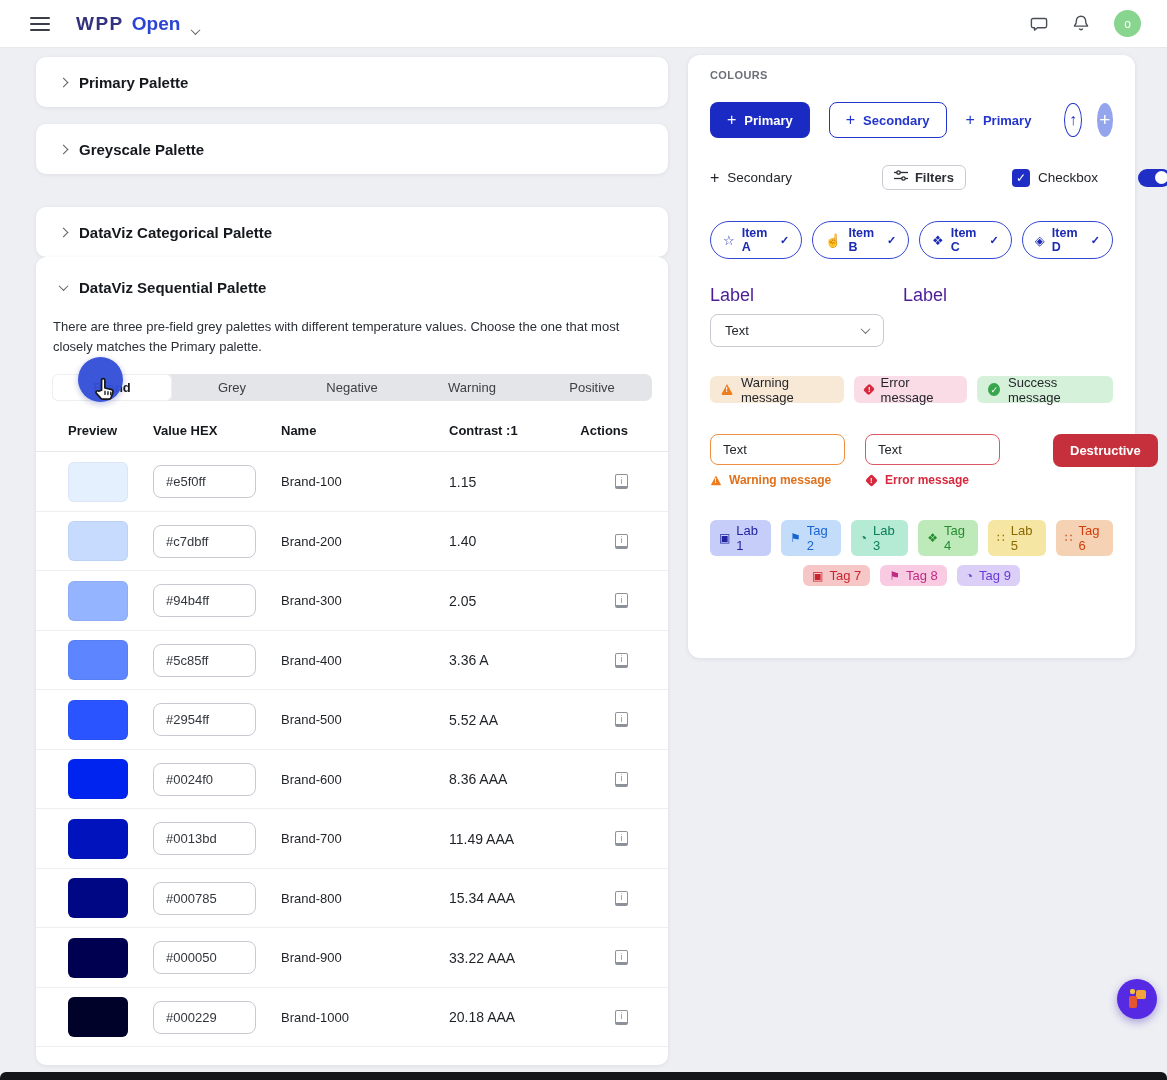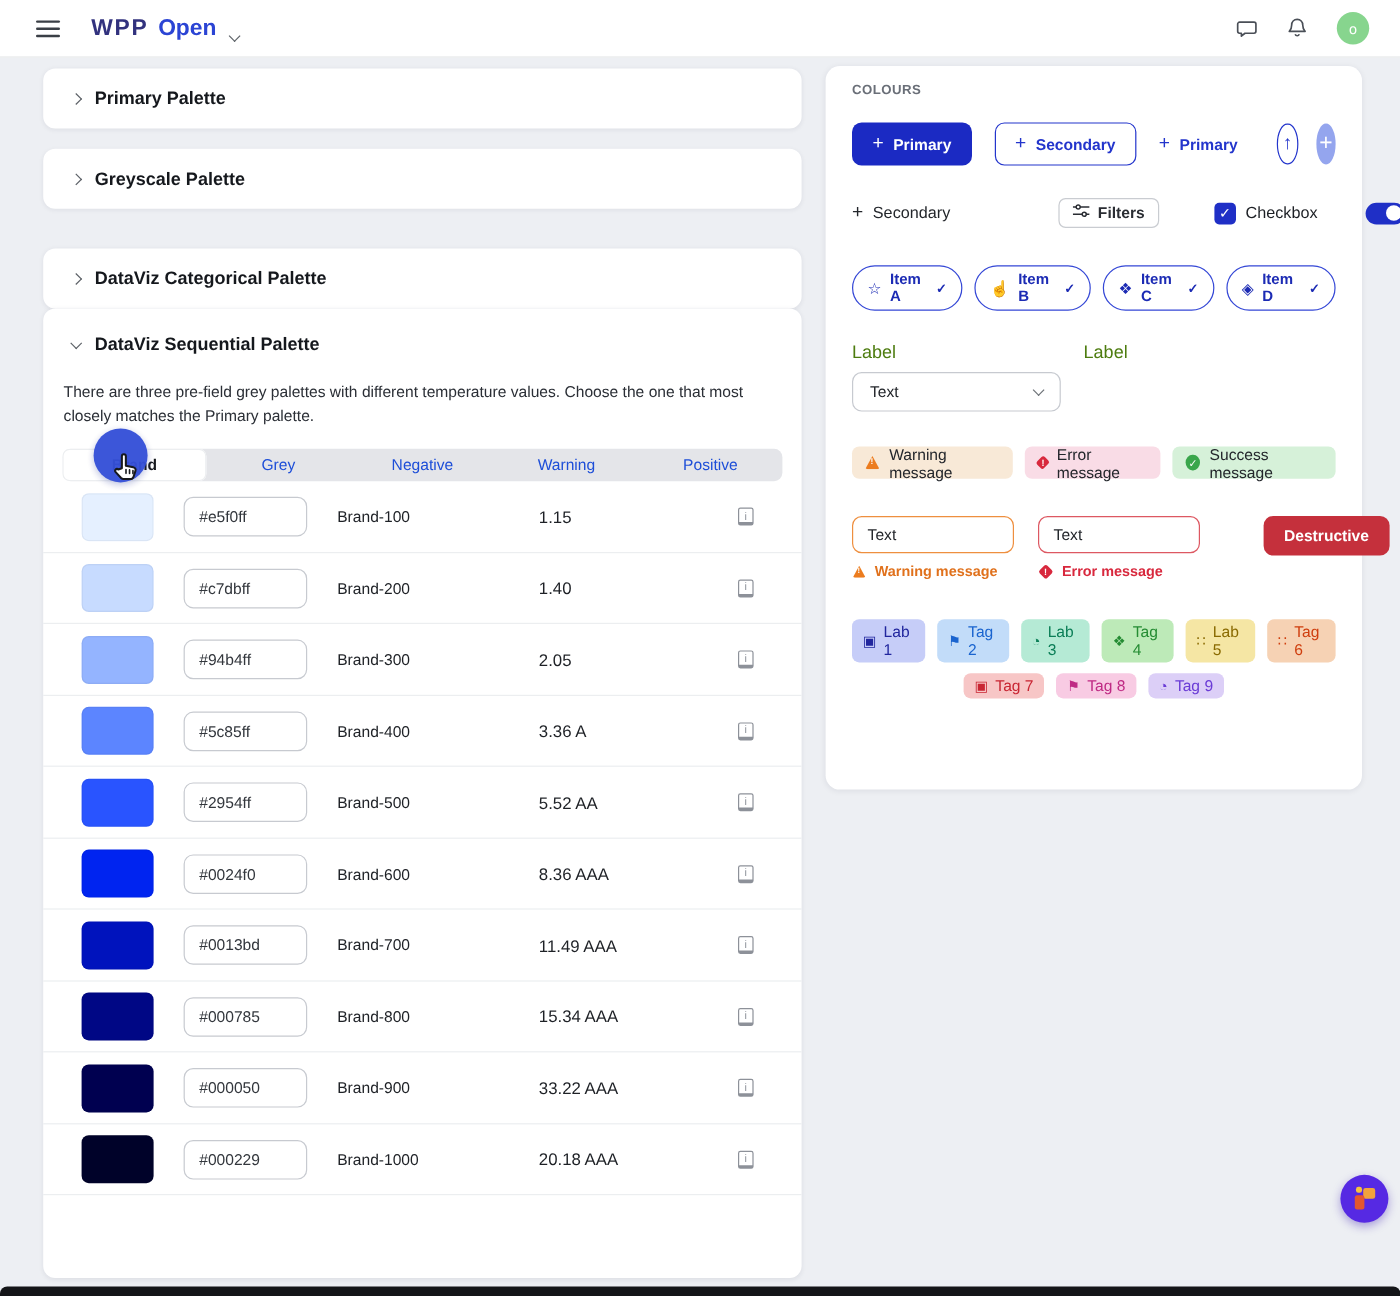--- a/index.html
+++ b/index.html
@@ -42,21 +42,21 @@
   .card-head {
     height:50px; display:flex; align-items:center; gap:12px; padding-left:24px;
     font-weight:bold; font-size:15px; color:#15181d; cursor:pointer;
   }
   
   .desc { padding:6px 17px 0 17px; font-size:13px; line-height:1.55; color:#2b2f36; width:610px; }
   .tabs {
     margin:17px 16px 0 16px; height:27px; background:#e4e5e9; border-radius:7px;
     display:flex; position:relative;
   }
-  .tab { flex:1; display:flex; align-items:center; justify-content:center; font-size:13px; color:#1d4ed8; cursor:pointer; }
+  .tab { flex:1; display:flex; align-items:center; justify-content:center; font-size:13px; color:#404040; cursor:pointer; }
   .tab.active { background:#fff; border-radius:6px; font-weight:bold; color:#17191e; box-shadow:0 0 0 1px #eceef0 inset; }
   .tablehead {
     display:grid; grid-template-columns:85px 128px 168px 131px 1fr;
     padding:0 40px 0 32px; height:42px; align-items:center;
     font-size:13px; font-weight:bold; color:#15181d;
     border-bottom:1px solid #e6e7ea; margin-top:9px;
   }
   .tablehead .h-actions { text-align:right; }
   .trow {
     display:grid; grid-template-columns:85px 128px 168px 131px 1fr;
@@ -113,21 +113,21 @@
   .toggle::after { content:""; position:absolute; right:2.5px; top:2.5px; width:13px; height:13px; background:#fff; border-radius:50%; }
   .chiprow { margin-top:31px; display:flex; justify-content:center; gap:10px; }
   .chip {
     border:1.5px solid #3447d6; border-radius:999px; padding:4px 12px;
     display:flex; align-items:center; gap:7px; color:#1c2bb4; font-size:12.5px; font-weight:bold; cursor:pointer;
   }
   .chip .glyph { font-size:13px; font-weight:normal; }
   .chip .ck { font-size:11px; }
   .fieldrow { margin-top:26px; display:flex; gap:19px; }
   .field { display:flex; flex-direction:column; gap:8px; }
-  .field-label { font-size:15px; color:#4d7c0f; }
+  .field-label { font-size:18px; color:#4c1d95; }
   .select {
     width:174px; height:33px; border:1px solid #c7cad0; border-radius:8px; background:#fff;
     display:flex; align-items:center; justify-content:space-between; padding:0 14px; font-size:13px; color:#23262b; cursor:pointer;
   }
   .dateinput {
     width:211px; height:33px; border:1px solid #c7cad0; border-radius:8px; background:#fff;
     display:flex; align-items:center; gap:9px; padding:0 12px; font-size:13.5px; color:#8b9097; cursor:text;
   }
   .msgrow { margin-top:29px; display:flex; gap:10px; }
   .badge {
@@ -242,20 +242,27 @@
   <div class="desc">There are three pre-field grey palettes with different temperature values. Choose the one that most closely matches the Primary palette.</div>
 
   <div class="tabs">
     <div class="tab active">Brand</div>
     <div class="tab">Grey</div>
     <div class="tab">Negative</div>
     <div class="tab">Warning</div>
     <div class="tab">Positive</div>
   </div>
 
+  <div class="tablehead">
+    <span>Preview</span>
+    <span>Value HEX</span>
+    <span>Name</span>
+    <span>Contrast :1</span>
+    <span class="h-actions">Actions</span>
+  </div>
 
   <div>
 
       <div class="trow">
         <div>
           <div class="swatch" style="background: rgb(229, 240, 255);"></div>
         </div>
         <div>
           <div class="hexbox">#e5f0ff</div>
         </div>

